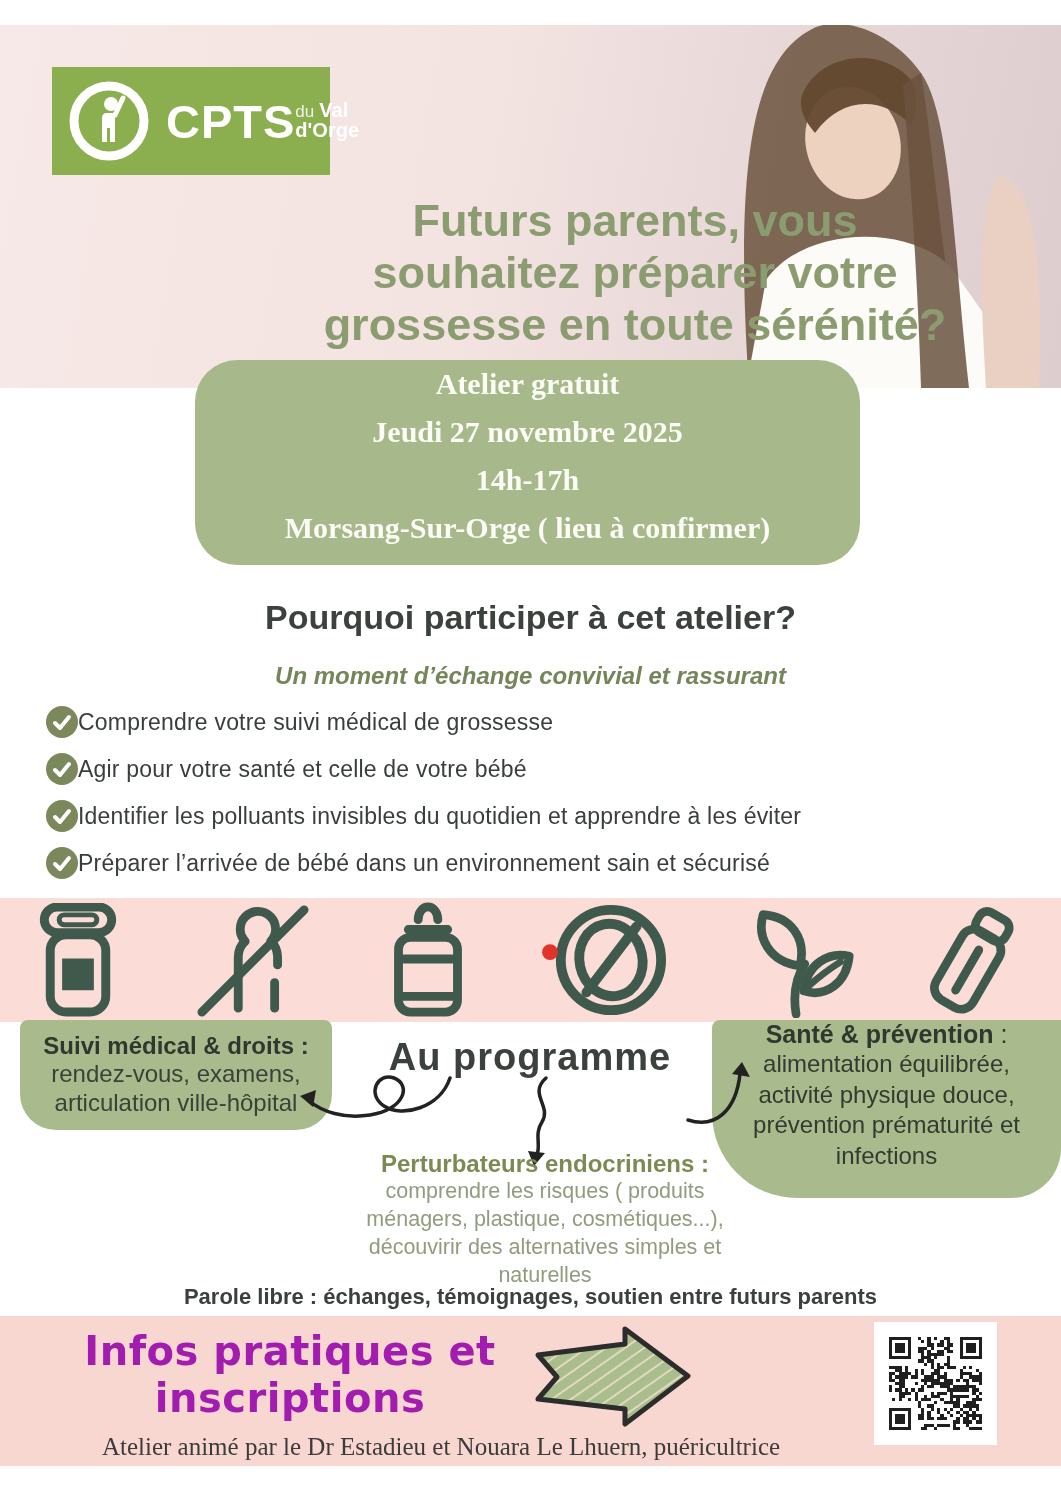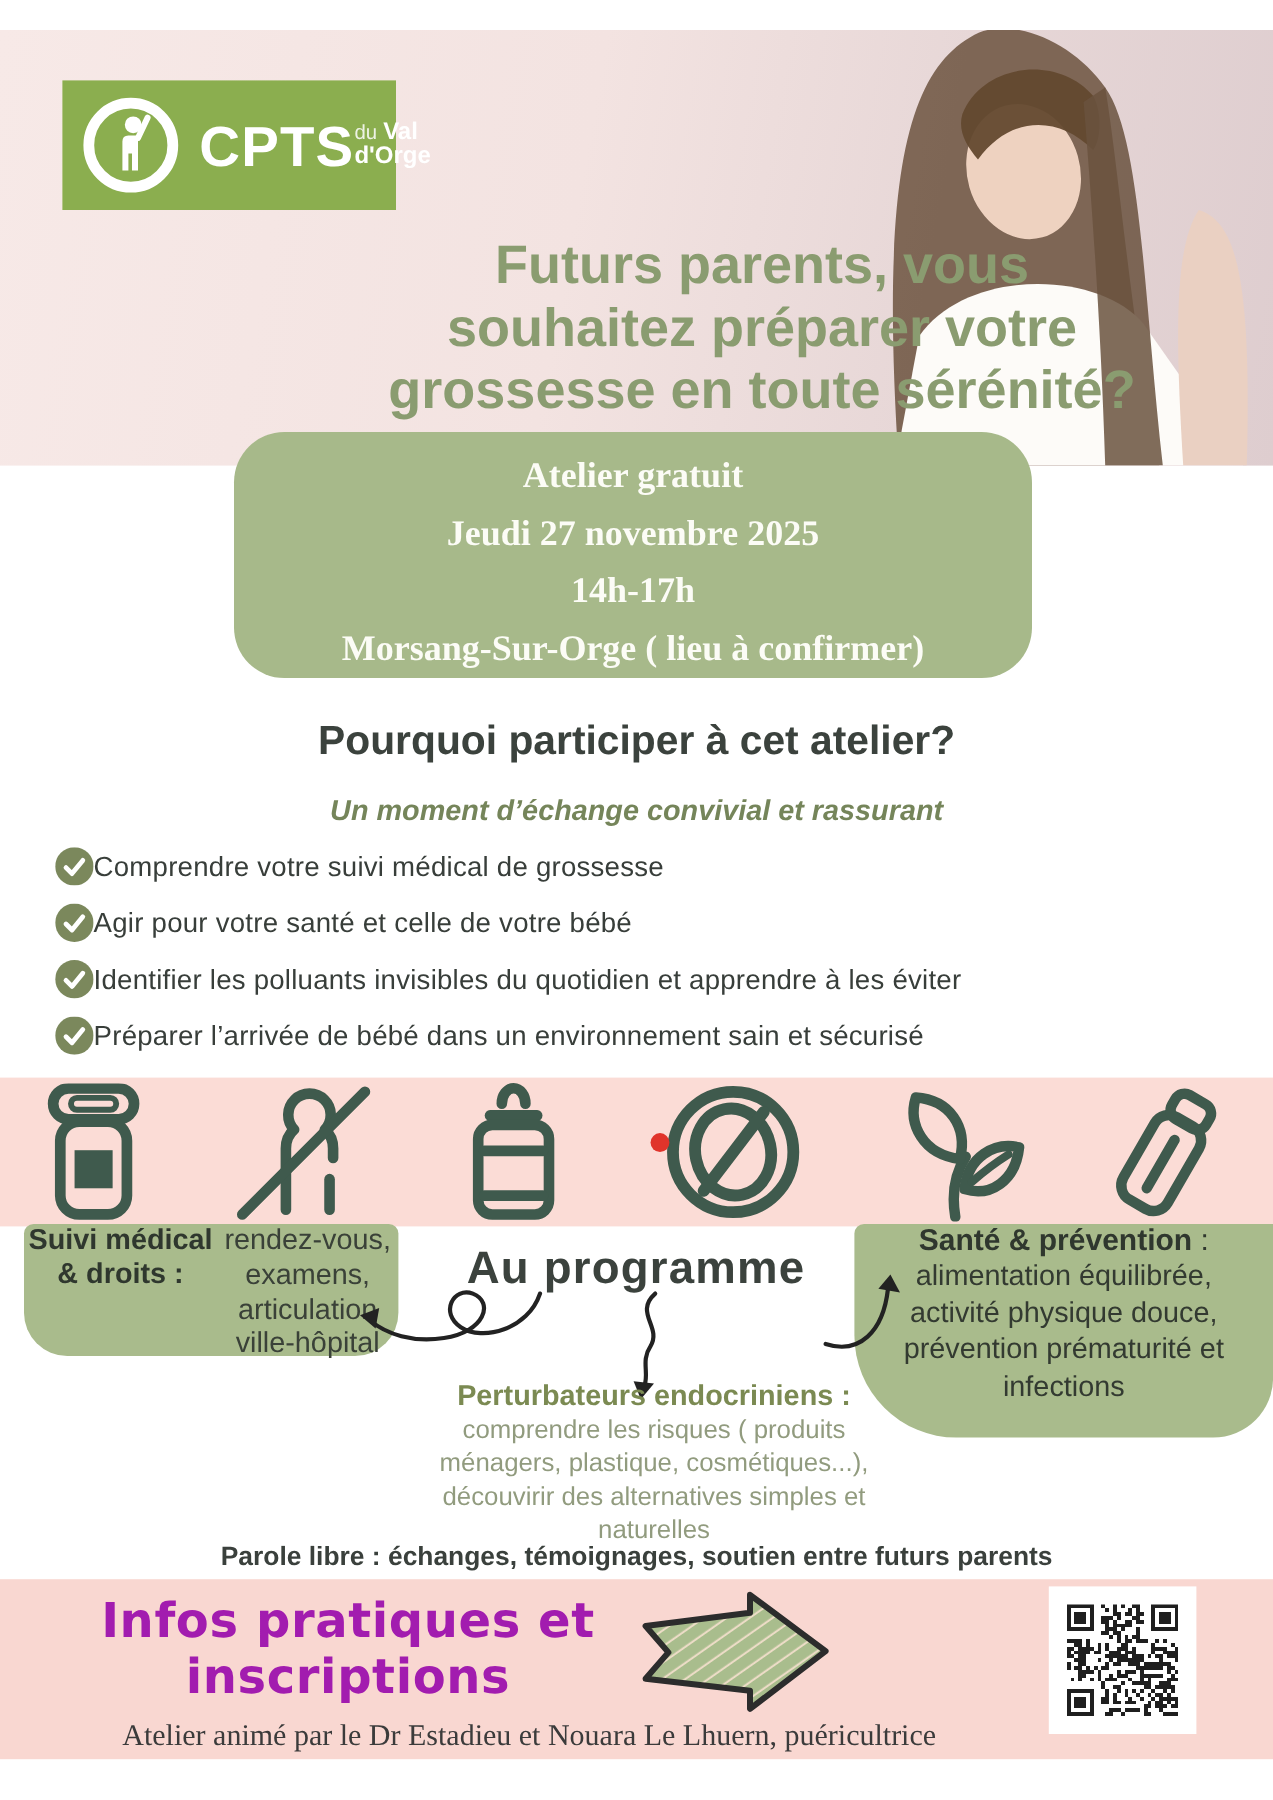--- a/index.html
+++ b/index.html
@@ -25,21 +25,21 @@
   .logo-sub .prefix { font-weight:400; opacity:.85; font-size:17px; margin-right:5px;text-align:right; }
   .logo-sub .region { font-weight:bold; }
   .hero-title {
     position:absolute; left:250px; top:170px; width:770px; text-align:center;
     font-size:45px; line-height:1.16; font-weight:bold; color:#8a9c70; letter-spacing:0;
   }
   
   .info-box {
     position:absolute; left:195px; top:360px; width:665px; height:205px;
     background:#a7b98a; border-radius:42px; display:flex; flex-direction:column;
-    justify-content:flex-end; text-align:center;
+    justify-content:flex-start; text-align:center;
     font-family:"Liberation Serif", serif; color:#fcfcf6;
     font-size:30px; font-weight:bold; line-height:1.6;
   }
   
   .why-heading {
     position:absolute; left:0; top:598px; width:1061px; text-align:center;
     font-size:34px; font-weight:bold; color:#3b423d;
   }
   .why-sub {
     position:absolute; left:0; top:662px; width:1061px; text-align:center;
@@ -52,21 +52,21 @@
   .icon-band {
     position:absolute; left:0; top:898px; width:1061px; height:124px;
     background:#fbdcd6; display:flex; align-items:center;
     justify-content:space-between; padding:0 28px;
   }
   .icon-band svg { display:block; }
   
   .blob-left {
     position:absolute; left:20px; top:1020px; width:312px; height:110px;
     background:#a9bb8c; border-radius:8px 8px 36px 36px;
-    display:flex; flex-direction:row; justify-content:center; text-align:center;
+    display:flex; flex-direction:column; justify-content:center; text-align:center;
   }
   .blob-left .b-title { font-size:24px; font-weight:bold; color:#2f372e; }
   .blob-left .b-body  { font-size:24px; color:#3a4138; line-height:1.2; }
   .blob-right {
     position:absolute; left:712px; top:1020px; width:349px; height:178px;
     background:#a9bb8c; border-radius:8px 0 50px 85px;
     text-align:center;
   }
   .blob-right .b-title { font-size:25px; color:#2f372e; }
   .blob-right .b-title b { font-weight:bold; }

